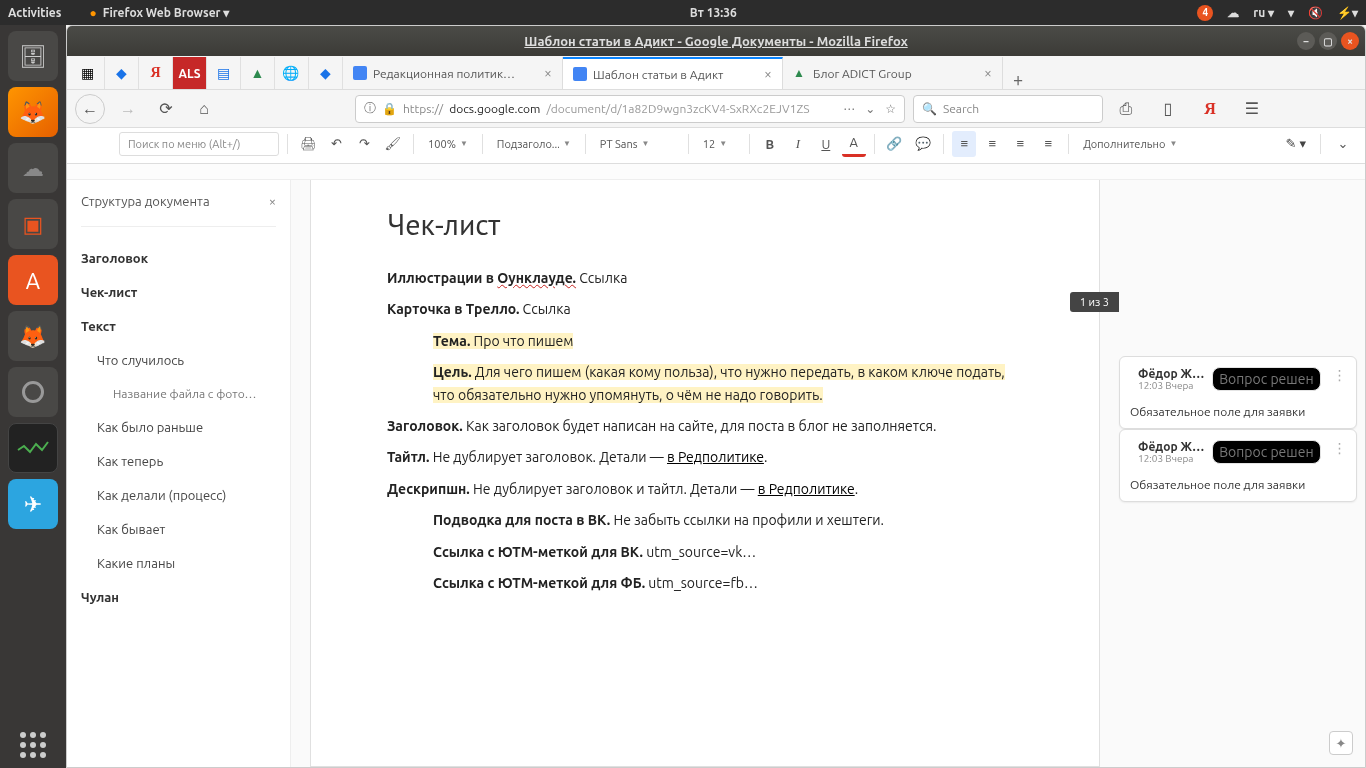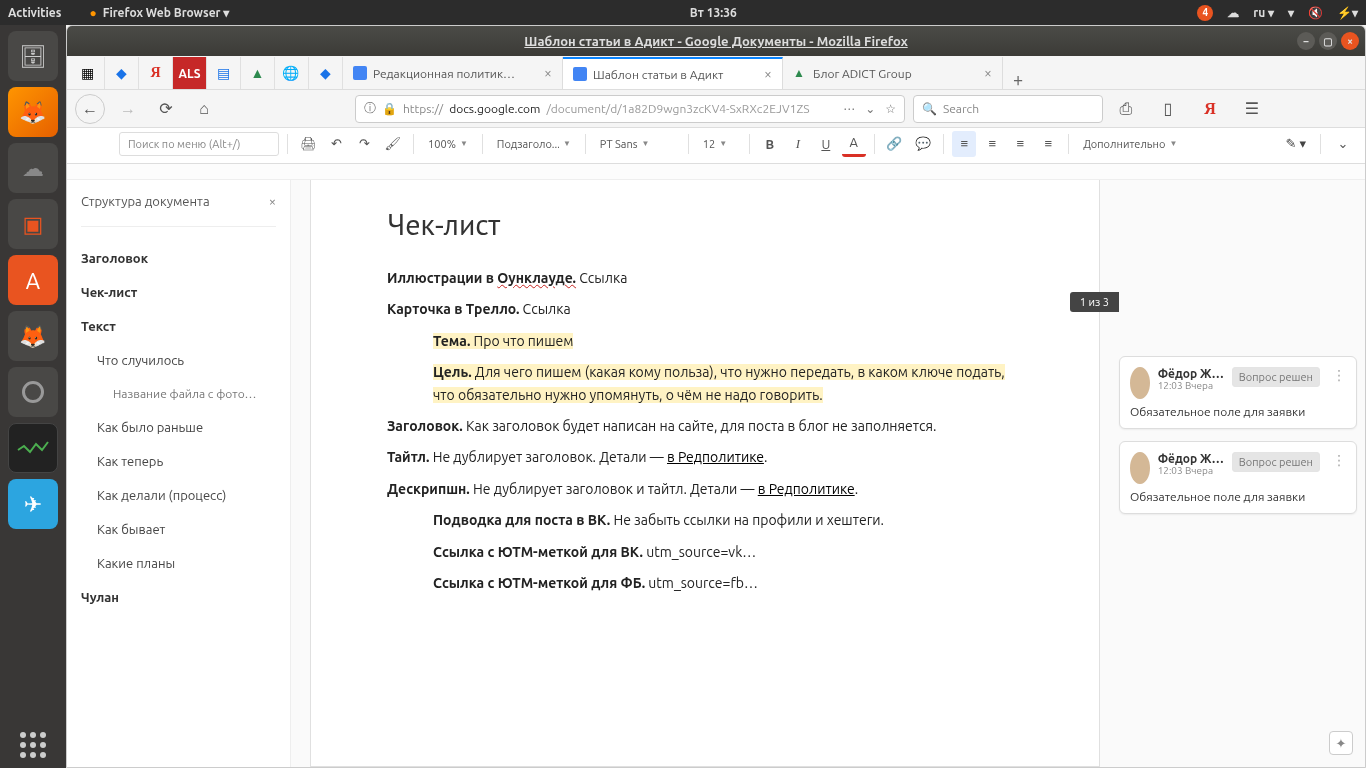--- a/index.html
+++ b/index.html
@@ -81,26 +81,26 @@
 .page b{font-weight:700;}
 .page a{color:#000000;text-decoration:underline;}
 .hl{background:#fff3c4;}
 .squiggle{text-decoration:underline wavy #c5221f;text-decoration-thickness:1px;}
 .indent1{margin-left:46px !important;}
 
 .page-indicator{position:absolute;right:0;top:112px;background:#444;color:#fff;font-size:11px;padding:4px 10px;border-radius:3px 0 0 3px;}
 
 
 .comments-col{width:246px;padding-top:176px;padding-right:8px;}
-.comment{background:#fff;border:1px solid #ddd;border-radius:6px;padding:10px;margin-bottom:12px;box-shadow:0 1px 2px rgba(0,0,0,.06);}
+.comment{background:#fff;border:1px solid #ddd;border-radius:6px;padding:10px;box-shadow:0 1px 2px rgba(0,0,0,.06);}
 .comment-head{display:flex;gap:8px;align-items:flex-start;margin-bottom:6px;}
 .avatar{width:32px;height:32px;border-radius:50%;background:#d4b896;}
 .comment-name{font-size:12px;font-weight:600;color:#333;white-space:nowrap;overflow:hidden;text-overflow:ellipsis;max-width:70px;}
 .comment-time{font-size:10px;color:#888;}
-.comment-action{font-size:11px;color:#777;background:#e5e5e5;border:1px solid #e4e4e4;padding:3px 6px;border-radius:3px;margin-left:auto;white-space:nowrap;}
+.comment-action{font-size:14px;color:#777;background:#000000;border:1px solid #e4e4e4;padding:3px 6px;border-radius:8px;margin-left:auto;white-space:nowrap;}
 .comment-menu{color:#aaa;font-size:14px;margin-left:4px;}
 .comment-body{font-size:12px;color:#333;}
 
 .explore-btn{position:absolute;right:12px;bottom:12px;width:24px;height:24px;border:1px solid #ccc;border-radius:4px;display:flex;align-items:center;justify-content:center;background:#fff;color:#888;}
 
 svg{display:block;}
 </style>
 </head>
 <body>
 

